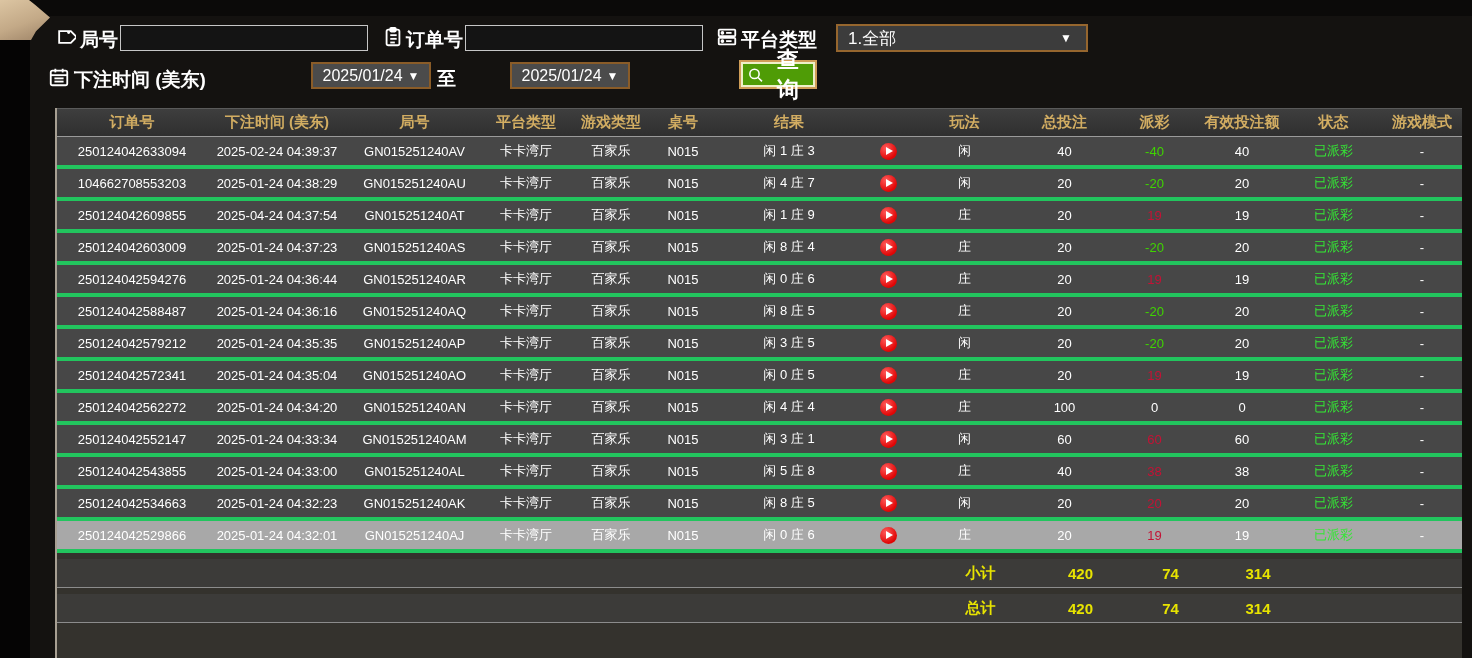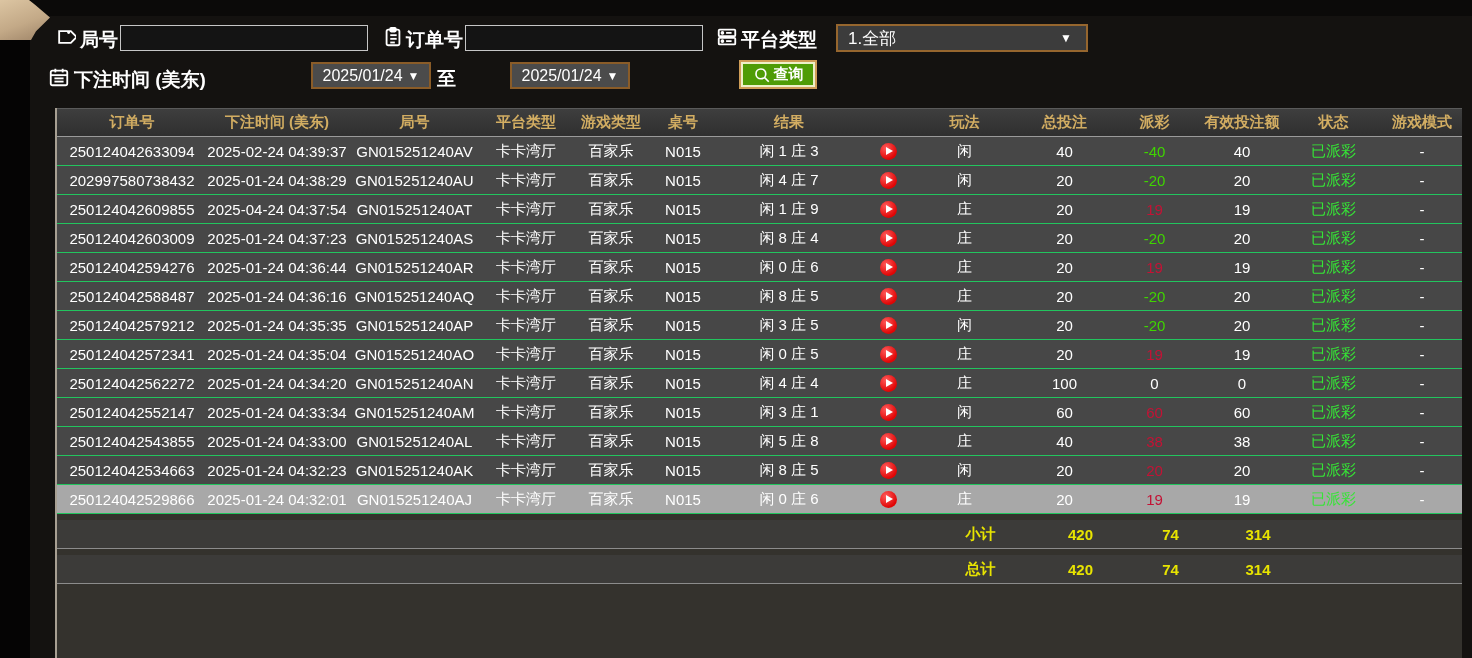--- a/index.html
+++ b/index.html
@@ -20,29 +20,29 @@
     font-size:15px;padding:0 6px;outline:none;font-family:"Liberation Sans",sans-serif;}
   .dselect{position:absolute;background:#3c3c3c;border:2px solid #96662e;color:#fff;
     display:flex;align-items:center;font-size:17px;cursor:pointer;}
   .dselect .arrow{font-size:12px;color:#fff;}
   .platform-select{left:806px;top:8px;width:238px;height:24px;padding-left:10px;}
   .platform-select .arrow{position:absolute;right:14px;top:5px;}
   .date-select{top:46px;width:116px;height:23px;justify-content:center;gap:5px;background:#4b4b4b;border-color:#8a5c28;font-size:16px;font-weight:normal;}
   .date-from{left:281px;}
   .date-to{left:480px;}
   .search-btn{position:absolute;left:709px;top:44px;width:78px;height:29px;background:#4f9c06;
-    border:2px solid #cf9d57;box-shadow:inset 0 0 0 2px #eef0c8;color:#fff;font-weight:bold;font-size:15px;
+    border:2px solid #cf9d57;box-shadow:inset 0 0 0 2px #eef0c8;color:#fff;font-weight:bold;font-size:22px;
     display:flex;align-items:center;justify-content:center;gap:3px;cursor:pointer;font-family:"Liberation Sans",sans-serif;}
   .search-btn svg{width:18px;height:18px;}
 
   
   .grid{position:absolute;left:55px;top:92px;width:1407px;height:566px;background:#34322d;
     border-left:2px solid #a79f92;box-sizing:border-box;}
-  .trow{display:flex;align-items:center;height:28px;border-bottom:1px solid #22c55e;background:#474747;
-    color:#fff;font-size:15px;cursor:pointer;}
+  .trow{display:flex;align-items:center;height:28px;border-bottom:4px solid #22c55e;background:#474747;
+    color:#fff;font-size:13px;cursor:pointer;}
   .trow.selected{background:#a8a8a8;}
   .hrow{display:flex;align-items:center;height:27px;background:linear-gradient(#3e3e3e,#2f2f2f);
     border-top:1px solid #5a5a5a;border-bottom:1px solid #9a9a9a;color:#d2ad62;font-weight:bold;font-size:15px;cursor:default;}
   .srow{display:flex;align-items:center;height:28px;margin-top:6px;background:#3c3b39;
     border-bottom:1px solid #8c8c8c;color:#e8e400;font-weight:bold;font-size:15px;padding-left:16px;}
   .cell{text-align:center;flex:none;overflow:hidden;white-space:nowrap;}
   .c0{width:150px}.c1{width:140px}.c2{width:135px}.c3{width:88px}.c4{width:82px}.c5{width:62px}
   .c6{width:150px}.c7{width:48px}.c8{width:105px}.c9{width:95px}.c10{width:85px}.c11{width:90px}
   .c12{width:93px}.c13{width:84px}
   .pay-green{color:#3fd400;}
@@ -152,21 +152,21 @@
             <div class="cell c6">闲 1 庄 3</div>
             <div class="cell c7"><span class="play-icon"></span></div>
             <div class="cell c8">闲</div>
             <div class="cell c9">40</div>
             <div class="cell c10 pay-green">-40</div>
             <div class="cell c11">40</div>
             <div class="cell c12 status-ok">已派彩</div>
             <div class="cell c13">-</div>
           </div>
           <div class="trow">
-            <div class="cell c0">202997580738432</div>
+            <div class="cell c0">104662708553203</div>
             <div class="cell c1">2025-01-24 04:38:29</div>
             <div class="cell c2">GN015251240AU</div>
             <div class="cell c3">卡卡湾厅</div>
             <div class="cell c4">百家乐</div>
             <div class="cell c5">N015</div>
             <div class="cell c6">闲 4 庄 7</div>
             <div class="cell c7"><span class="play-icon"></span></div>
             <div class="cell c8">闲</div>
             <div class="cell c9">20</div>
             <div class="cell c10 pay-green">-20</div>

